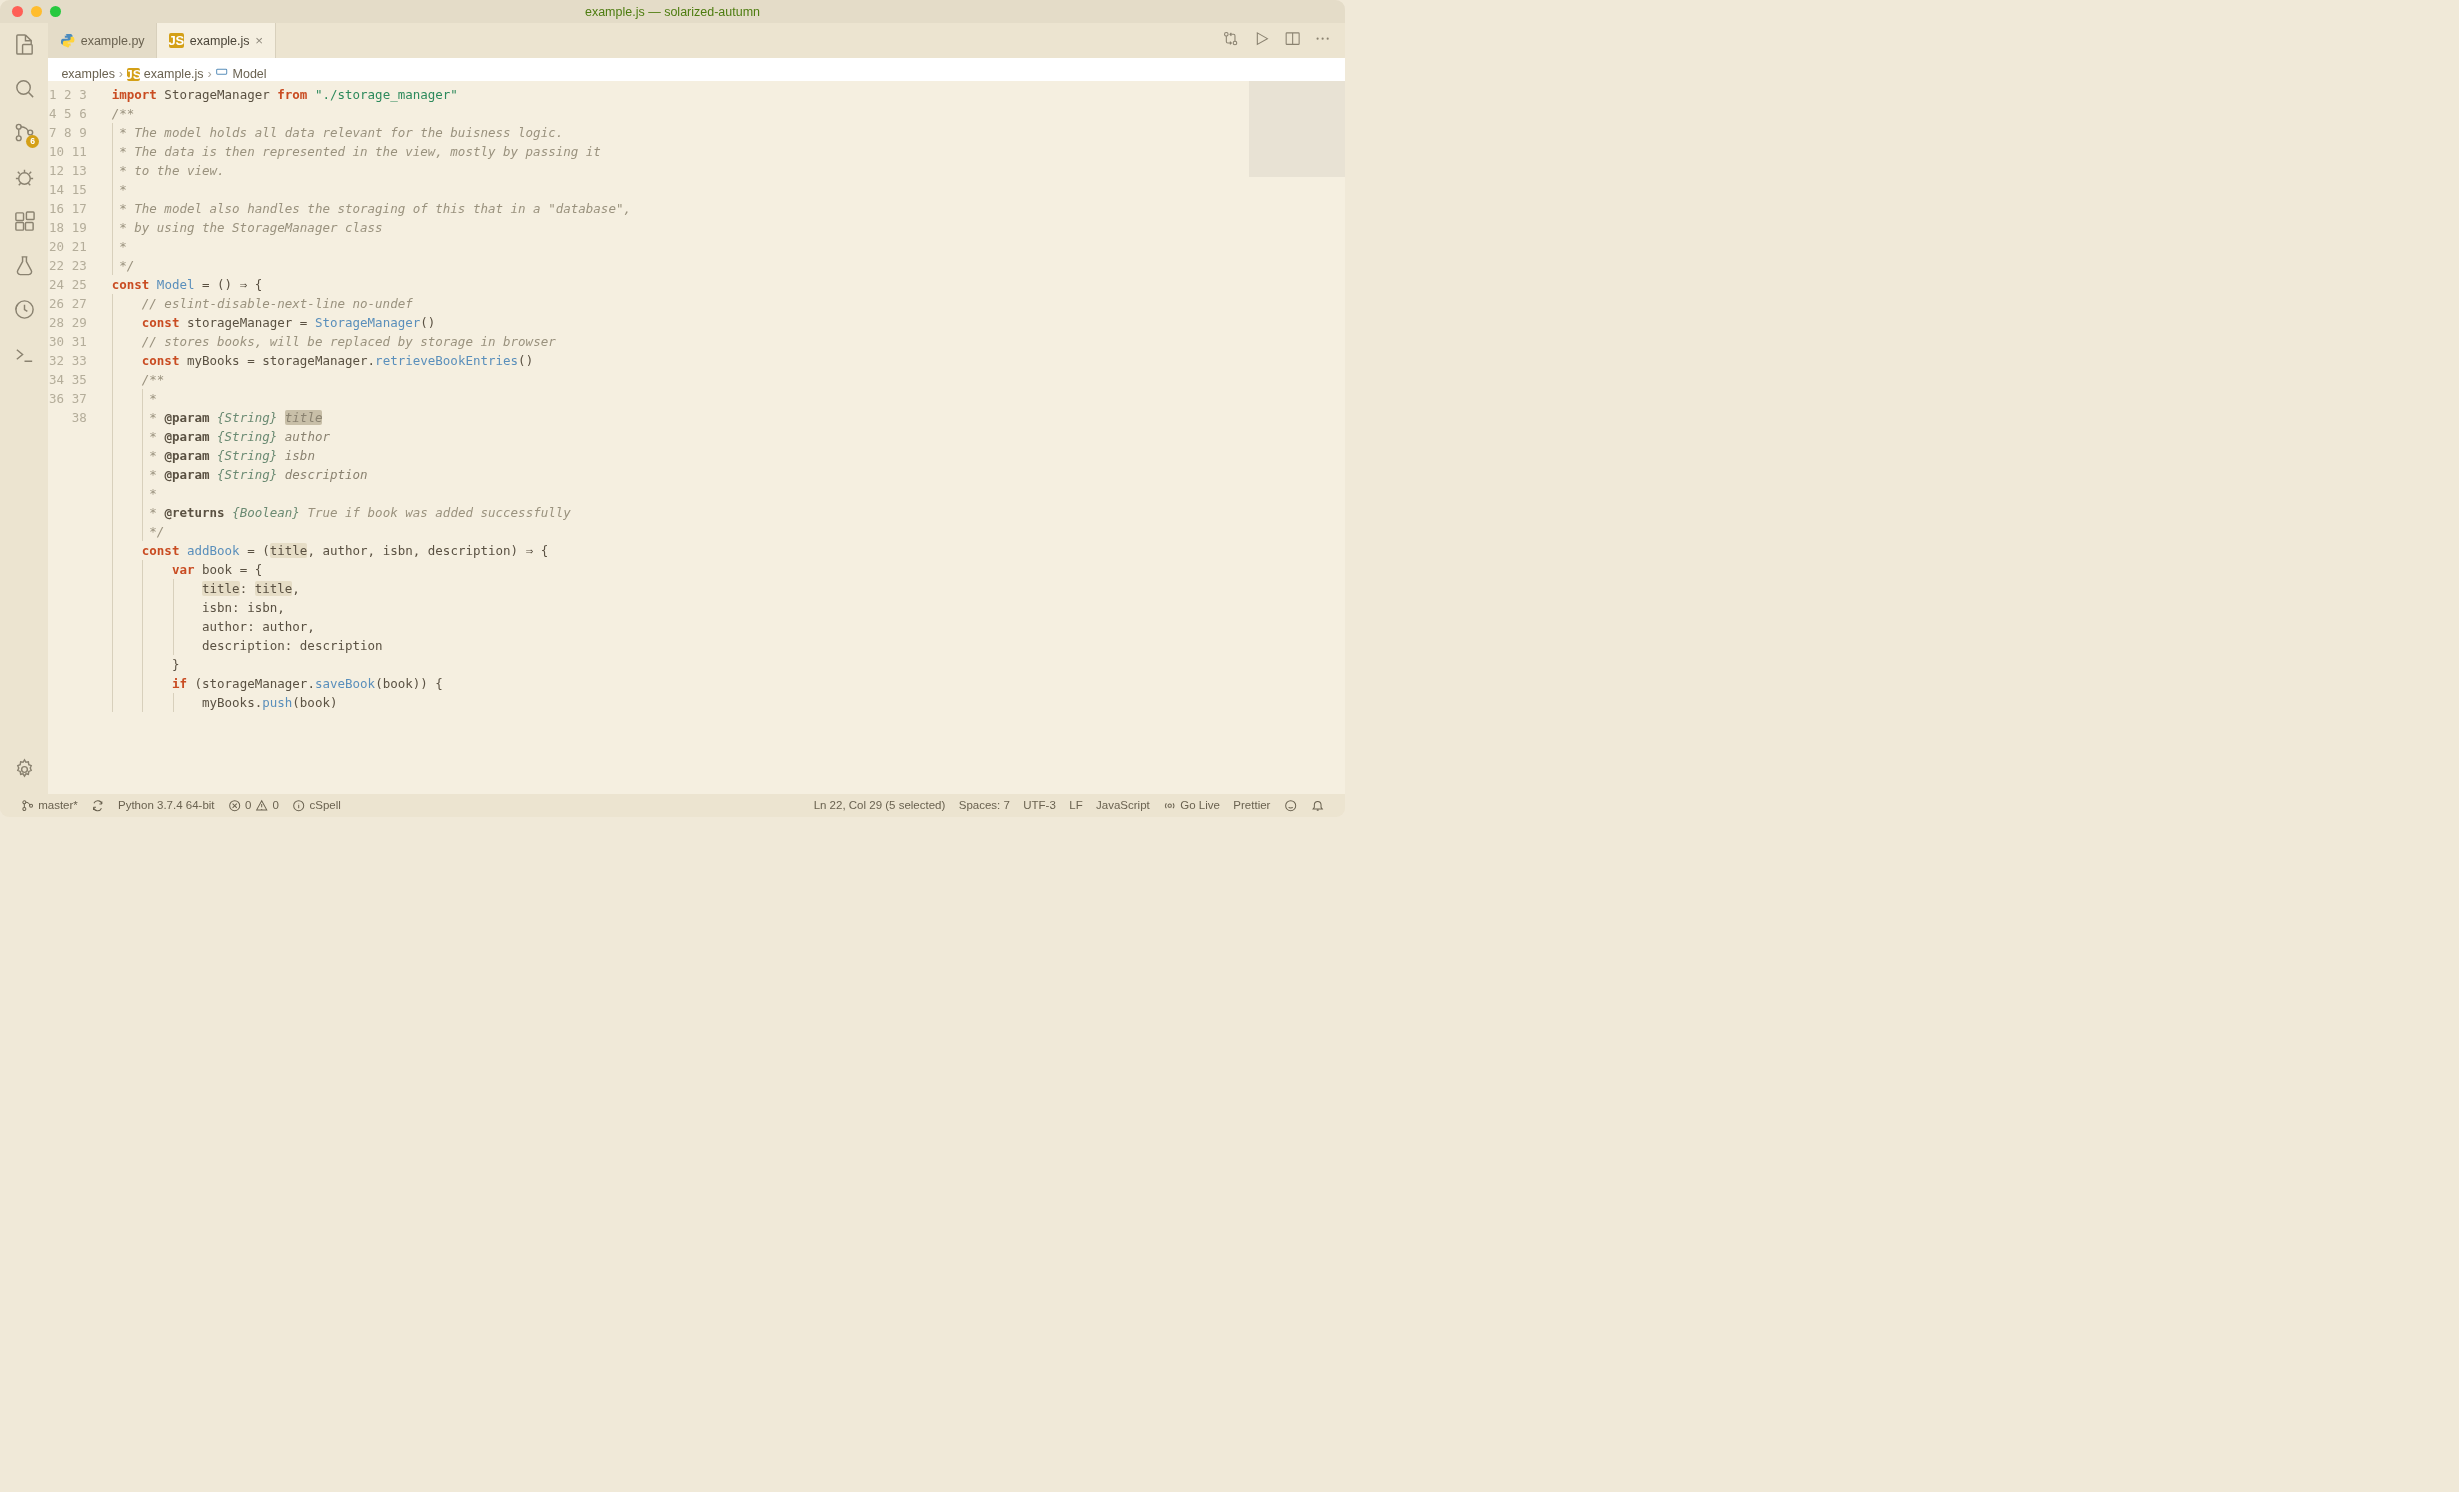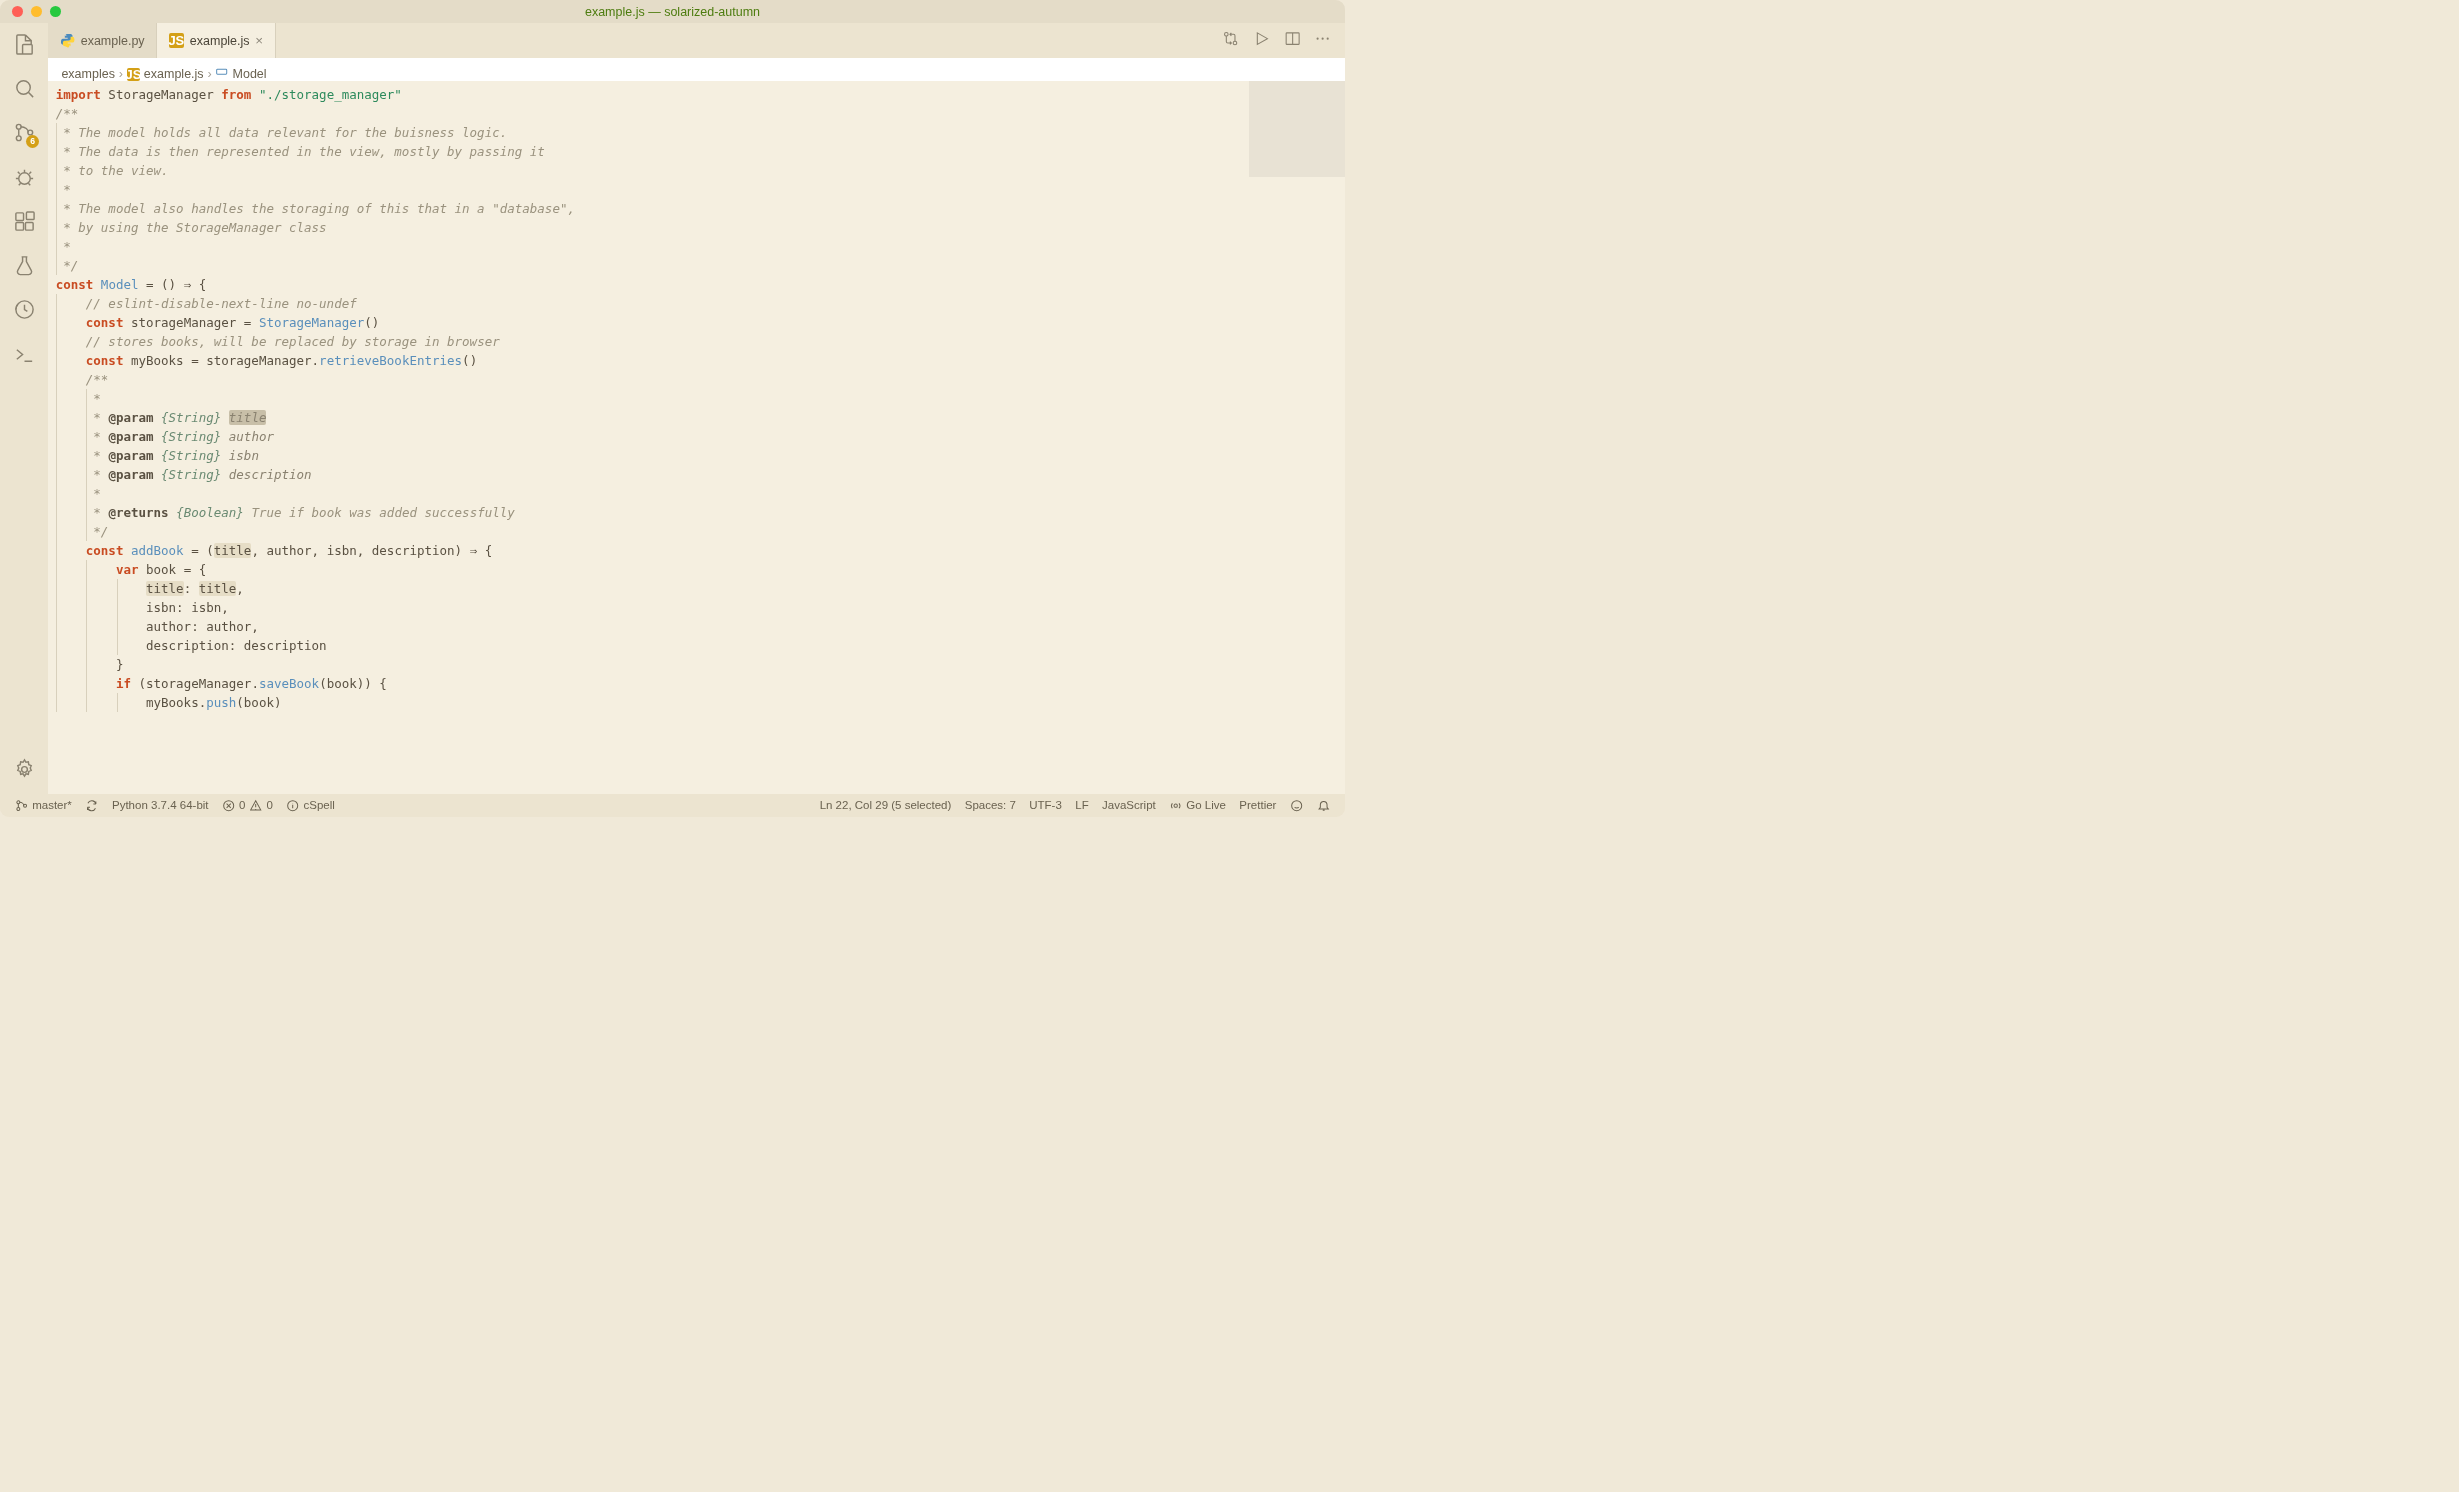--- a/index.html
+++ b/index.html
@@ -218,21 +218,21 @@
 }
 
 
 .statusbar {
   height: 23px;
   background: #ece4d0;
   display: flex;
   align-items: center;
   font-size: 11.5px;
   color: #6a6250;
-  padding: 0 15px;
+  padding: 0 21px;
   gap: 13.4px;
 }
 .statusbar .sb-left, .statusbar .sb-right { display: flex; align-items: center; gap: 13.4px; }
 .statusbar .sb-right { margin-left: auto; }
 .sb-item { display: flex; align-items: center; gap: 3.8px; cursor: pointer; }
 .sb-item svg { width: 13.4px; height: 13.4px; }
 </style>
 </head>
 <body>
 
@@ -354,20 +354,59 @@
         <span class="chev">›</span>
         <span class="bc-sym">
           <svg width="13.4" height="13.4" viewBox="0 0 16 16" fill="none" stroke="currentColor" stroke-width="1.2">
               <rect x="2" y="5" width="12" height="6" rx="1"></rect>
             </svg>
         </span>
         <span>Model</span>
       </div>
 
       <div class="editor-body">
+        <div class="gutter" id="gutter">1
+2
+3
+4
+5
+6
+7
+8
+9
+10
+11
+12
+13
+14
+15
+16
+17
+18
+19
+20
+21
+22
+23
+24
+25
+26
+27
+28
+29
+30
+31
+32
+33
+34
+35
+36
+37
+38
+</div>
         <div class="code" id="code"><div class="code-line"><span class="tok-kw">import</span> StorageManager <span class="tok-kw">from</span> <span class="tok-str">"./storage_manager"</span></div><div class="code-line"></div><div class="code-line"><span class="tok-com">/**</span></div><div class="code-line"><span class="ind-guide" style="left:7.7px"></span><span class="tok-com"> * The model holds all data relevant for the buisness logic.</span></div><div class="code-line"><span class="ind-guide" style="left:7.7px"></span><span class="tok-com"> * The data is then represented in the view, mostly by passing it</span></div><div class="code-line"><span class="ind-guide" style="left:7.7px"></span><span class="tok-com"> * to the view.</span></div><div class="code-line"><span class="ind-guide" style="left:7.7px"></span><span class="tok-com"> *</span></div><div class="code-line"><span class="ind-guide" style="left:7.7px"></span><span class="tok-com"> * The model also handles the storaging of this that in a "database",</span></div><div class="code-line"><span class="ind-guide" style="left:7.7px"></span><span class="tok-com"> * by using the StorageManager class</span></div><div class="code-line"><span class="ind-guide" style="left:7.7px"></span><span class="tok-com"> *</span></div><div class="code-line"><span class="ind-guide" style="left:7.7px"></span><span class="tok-com"> */</span></div><div class="code-line"><span class="tok-kw">const</span> <span class="tok-type">Model</span> = () ⇒ {</div><div class="code-line"><span class="ind-guide" style="left:7.7px"></span></div><div class="code-line"><span class="ind-guide" style="left:7.7px"></span>    <span class="tok-com">// eslint-disable-next-line no-undef</span></div><div class="code-line"><span class="ind-guide" style="left:7.7px"></span>    <span class="tok-kw">const</span> storageManager = <span class="tok-fn">StorageManager</span>()</div><div class="code-line"><span class="ind-guide" style="left:7.7px"></span></div><div class="code-line"><span class="ind-guide" style="left:7.7px"></span>    <span class="tok-com">// stores books, will be replaced by storage in browser</span></div><div class="code-line"><span class="ind-guide" style="left:7.7px"></span>    <span class="tok-kw">const</span> myBooks = storageManager.<span class="tok-fn">retrieveBookEntries</span>()</div><div class="code-line"><span class="ind-guide" style="left:7.7px"></span></div><div class="code-line"><span class="ind-guide" style="left:7.7px"></span>    <span class="tok-com">/**</span></div><div class="code-line"><span class="ind-guide" style="left:7.7px"></span><span class="ind-guide" style="left:38px"></span>    <span class="tok-com"> *</span></div><div class="code-line"><span class="ind-guide" style="left:7.7px"></span><span class="ind-guide" style="left:38px"></span>    <span class="tok-com"> * </span><span class="tok-tag">@param</span> <span class="tok-ptype">{String}</span> <span class="tok-pname tok-sel">title</span></div><div class="code-line"><span class="ind-guide" style="left:7.7px"></span><span class="ind-guide" style="left:38px"></span>    <span class="tok-com"> * </span><span class="tok-tag">@param</span> <span class="tok-ptype">{String}</span> <span class="tok-pname">author</span></div><div class="code-line"><span class="ind-guide" style="left:7.7px"></span><span class="ind-guide" style="left:38px"></span>    <span class="tok-com"> * </span><span class="tok-tag">@param</span> <span class="tok-ptype">{String}</span> <span class="tok-pname">isbn</span></div><div class="code-line"><span class="ind-guide" style="left:7.7px"></span><span class="ind-guide" style="left:38px"></span>    <span class="tok-com"> * </span><span class="tok-tag">@param</span> <span class="tok-ptype">{String}</span> <span class="tok-pname">description</span></div><div class="code-line"><span class="ind-guide" style="left:7.7px"></span><span class="ind-guide" style="left:38px"></span>    <span class="tok-com"> *</span></div><div class="code-line"><span class="ind-guide" style="left:7.7px"></span><span class="ind-guide" style="left:38px"></span>    <span class="tok-com"> * </span><span class="tok-tag">@returns</span> <span class="tok-ptype">{Boolean}</span> <span class="tok-com">True if book was added successfully</span></div><div class="code-line"><span class="ind-guide" style="left:7.7px"></span><span class="ind-guide" style="left:38px"></span>    <span class="tok-com"> */</span></div><div class="code-line"><span class="ind-guide" style="left:7.7px"></span>    <span class="tok-kw">const</span> <span class="tok-fn">addBook</span> = (<span class="tok-hl">title</span>, author, isbn, description) ⇒ {</div><div class="code-line"><span class="ind-guide" style="left:7.7px"></span><span class="ind-guide" style="left:38px"></span>        <span class="tok-kw">var</span> book = {</div><div class="code-line"><span class="ind-guide" style="left:7.7px"></span><span class="ind-guide" style="left:38px"></span><span class="ind-guide" style="left:69px"></span>            <span class="tok-hl">title</span>: <span class="tok-hl">title</span>,</div><div class="code-line"><span class="ind-guide" style="left:7.7px"></span><span class="ind-guide" style="left:38px"></span><span class="ind-guide" style="left:69px"></span>            isbn: isbn,</div><div class="code-line"><span class="ind-guide" style="left:7.7px"></span><span class="ind-guide" style="left:38px"></span><span class="ind-guide" style="left:69px"></span>            author: author,</div><div class="code-line"><span class="ind-guide" style="left:7.7px"></span><span class="ind-guide" style="left:38px"></span><span class="ind-guide" style="left:69px"></span>            description: description</div><div class="code-line"><span class="ind-guide" style="left:7.7px"></span><span class="ind-guide" style="left:38px"></span>        }</div><div class="code-line"><span class="ind-guide" style="left:7.7px"></span><span class="ind-guide" style="left:38px"></span></div><div class="code-line"><span class="ind-guide" style="left:7.7px"></span><span class="ind-guide" style="left:38px"></span>        <span class="tok-kw">if</span> (storageManager.<span class="tok-fn">saveBook</span>(book)) {</div><div class="code-line"><span class="ind-guide" style="left:7.7px"></span><span class="ind-guide" style="left:38px"></span><span class="ind-guide" style="left:69px"></span>            myBooks.<span class="tok-fn">push</span>(book)</div></div>
         <div class="minimap">
           <div class="minimap-shade"></div>
         </div>
       </div>
 
     </div>
   </div>
 
   <div class="statusbar">

